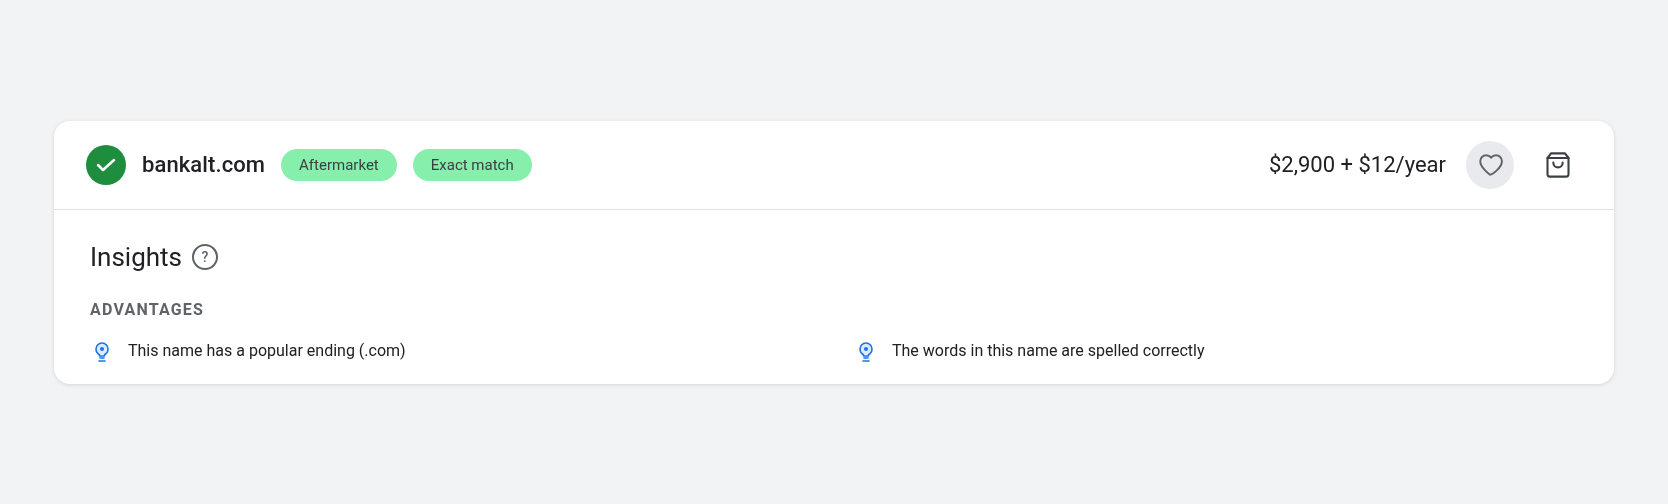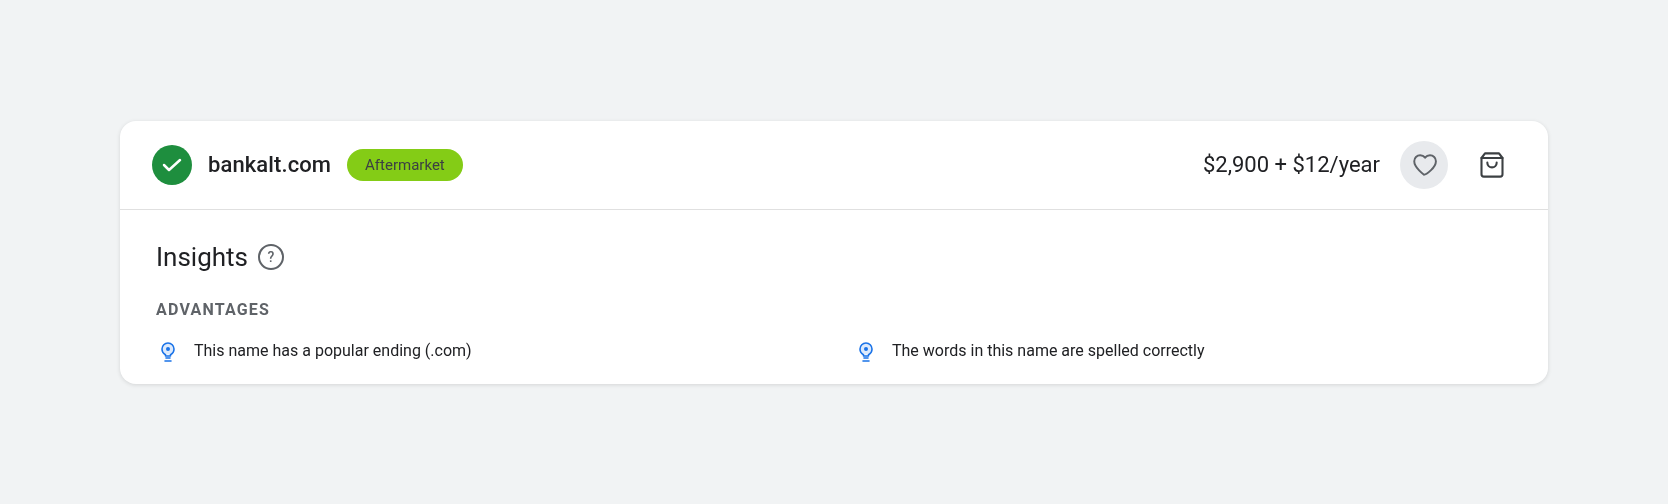--- a/index.html
+++ b/index.html
@@ -13,21 +13,21 @@
       display: flex;
       align-items: center;
       justify-content: center;
       min-height: 100vh;
       font-family: 'Google Sans', Roboto, Arial, sans-serif;
     }
 
     .card {
       background: #ffffff;
       border-radius: 16px;
-      width: 1428px;
+      width: 1560px;
       box-shadow: 0 1px 4px rgba(0,0,0,0.12);
       overflow: hidden;
     }
 
     .header {
       display: flex;
       align-items: center;
       padding: 20px 32px;
       border-bottom: 1px solid #e0e0e0;
     }
@@ -56,21 +56,21 @@
     }
 
     .domain-name {
       font-size: 22px;
       font-weight: 500;
       color: #202124;
       letter-spacing: 0.1px;
     }
 
     .badge {
-      background: #84cc16;
+      background: #86efac;
       border-radius: 20px;
       padding: 7px 18px;
       font-size: 15px;
       color: #3c4043;
       font-weight: 400;
     }
 
     .header-right {
       display: flex;
       align-items: center;
@@ -208,20 +208,21 @@
 
   <div class="header">
     <div class="header-left">
       <div class="check-icon">
         <svg viewBox="0 0 24 24" fill="none">
           <polyline points="4,12 9,17 20,7" stroke="white" stroke-width="2.5" stroke-linecap="round" stroke-linejoin="round"></polyline>
         </svg>
       </div>
       <span class="domain-name">bankalt.com</span>
       <span class="badge">Aftermarket</span>
+      <span class="badge">Exact match</span>
     </div>
     <div class="header-right">
       <span class="price">$2,900 + $12/year</span>
       <button class="wishlist-btn" aria-label="Add to wishlist">
         <svg viewBox="0 0 24 24" fill="none">
           <path d="M12 21C12 21 3 14.5 3 8.5C3 5.42 5.42 3 8.5 3C10.24 3 11.91 3.81 13 5.08C14.09 3.81 15.76 3 17.5 3C20.58 3 23 5.42 23 8.5C23 14.5 14 21 12 21Z" stroke="#5f6368" stroke-width="1.8" fill="none"></path>
         </svg>
       </button>
       <button class="cart-btn" aria-label="Add to cart">
         <svg viewBox="0 0 24 24" fill="none">

